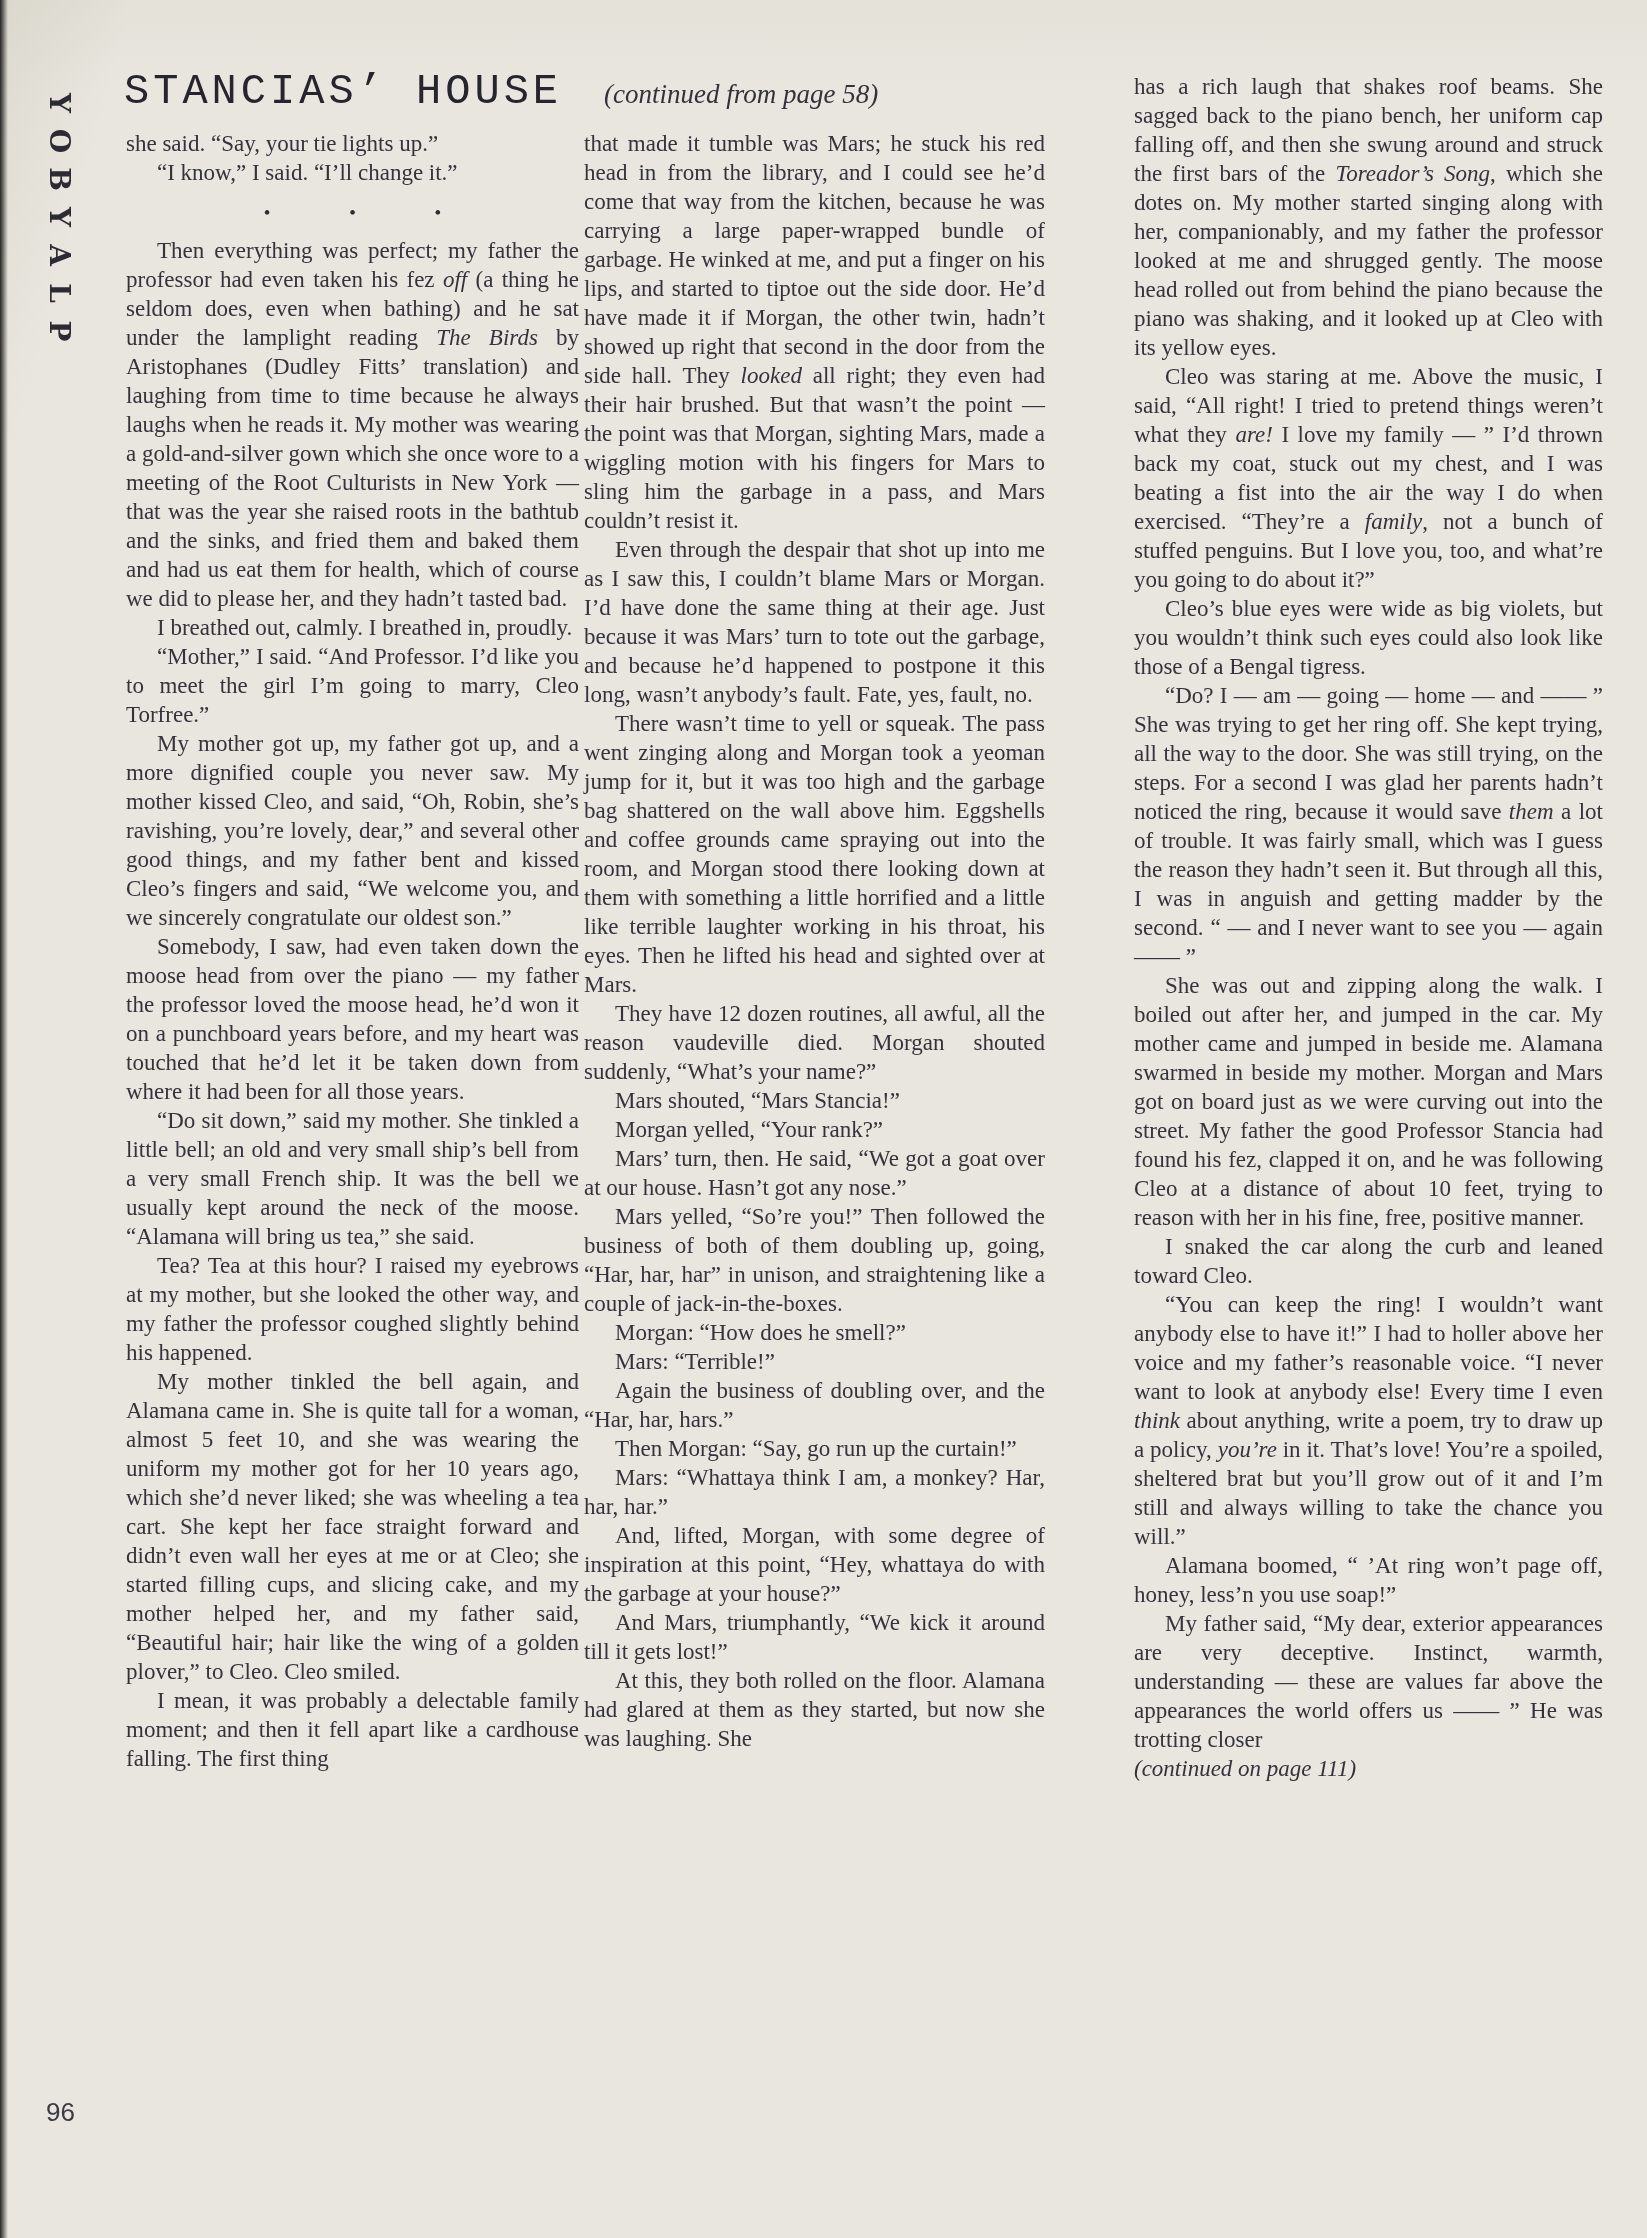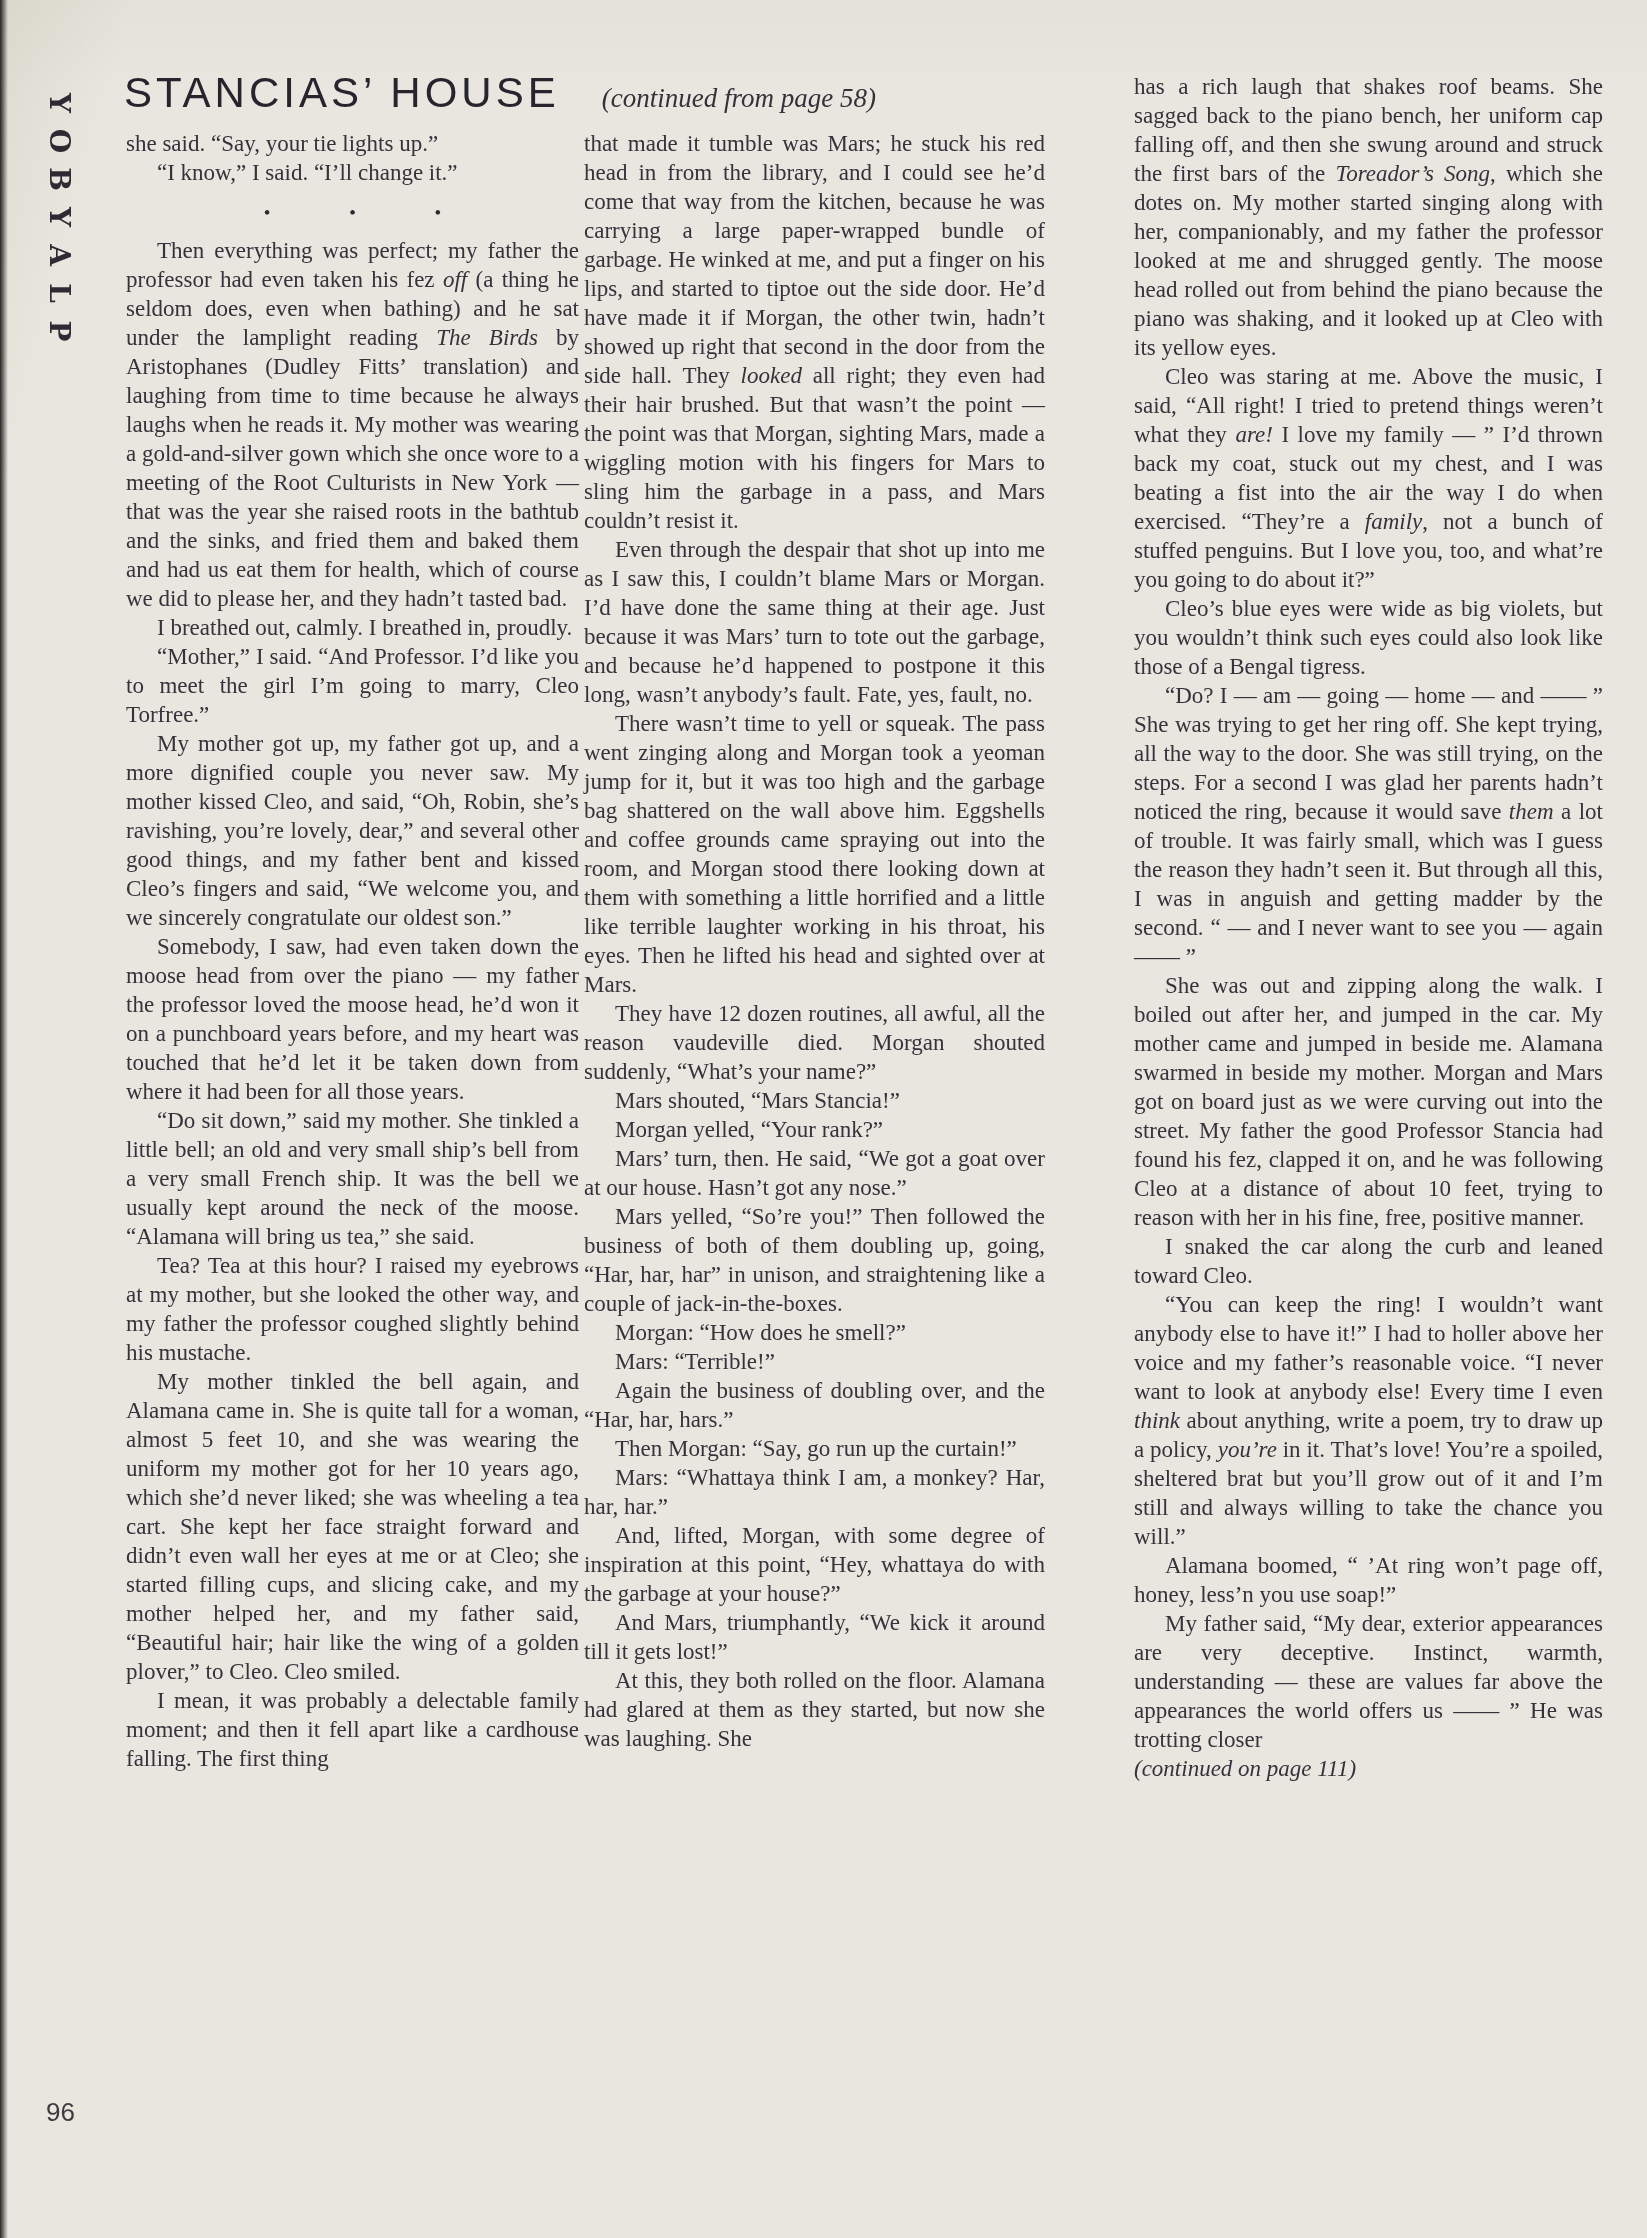--- a/index.html
+++ b/index.html
@@ -29,21 +29,21 @@
     text-align:center;
     color:#2c2b33;
     transform:rotate(90deg);
   }
   .header{
     position:absolute;left:124px;top:70px;
     display:flex;align-items:baseline;white-space:nowrap;
   }
   .title{
     margin:0;
-    font-family:Liberation Sans, sans-serif;
+    font-family:Liberation Mono, monospace;
     font-weight:400;
     font-size:42px;line-height:45px;
     letter-spacing:4px;
     color:#26252e;
   }
   .cont-note{
     font-size:27px;
     font-style:italic;
     margin-left:42px;
     color:#33323a;
@@ -99,21 +99,21 @@
   <div class="col" id="col-1">
       <p class="noindent"><span>she said. “Say, your tie lights up.”</span></p>
       <p><span>“I know,” I said. “I’ll change it.”</span></p>
       <p class="dots"><span>• • •</span></p>
       <p><span>Then everything was perfect; my father the professor had even taken his fez </span><span class="it">off</span><span> (a thing he seldom does, even when bathing) and he sat under the lamplight reading </span><span class="it">The Birds</span><span> by Aristophanes (Dudley Fitts’ translation) and laughing from time to time because he always laughs when he reads it. My mother was wearing a gold-and-silver gown which she once wore to a meeting of the Root Culturists in New York — that was the year she raised roots in the bathtub and the sinks, and fried them and baked them and had us eat them for health, which of course we did to please her, and they hadn’t tasted bad.</span></p>
       <p><span>I breathed out, calmly. I breathed in, proudly.</span></p>
       <p><span>“Mother,” I said. “And Professor. I’d like you to meet the girl I’m going to marry, Cleo Torfree.”</span></p>
       <p><span>My mother got up, my father got up, and a more dignified couple you never saw. My mother kissed Cleo, and said, “Oh, Robin, she’s ravishing, you’re lovely, dear,” and several other good things, and my father bent and kissed Cleo’s fingers and said, “We welcome you, and we sincerely congratulate our oldest son.”</span></p>
       <p><span>Somebody, I saw, had even taken down the moose head from over the piano — my father the professor loved the moose head, he’d won it on a punchboard years before, and my heart was touched that he’d let it be taken down from where it had been for all those years.</span></p>
       <p><span>“Do sit down,” said my mother. She tinkled a little bell; an old and very small ship’s bell from a very small French ship. It was the bell we usually kept around the neck of the moose. “Alamana will bring us tea,” she said.</span></p>
-      <p><span>Tea? Tea at this hour? I raised my eyebrows at my mother, but she looked the other way, and my father the professor coughed slightly behind his mustache.</span></p>
+      <p><span>Tea? Tea at this hour? I raised my eyebrows at my mother, but she looked the other way, and my father the professor coughed slightly behind his happened.</span></p>
       <p><span>My mother tinkled the bell again, and Alamana came in. She is quite tall for a woman, almost 5 feet 10, and she was wearing the uniform my mother got for her 10 years ago, which she’d never liked; she was wheeling a tea cart. She kept her face straight forward and didn’t even wall her eyes at me or at Cleo; she started filling cups, and slicing cake, and my mother helped her, and my father said, “Beautiful hair; hair like the wing of a golden plover,” to Cleo. Cleo smiled.</span></p>
       <p><span>I mean, it was probably a delectable family moment; and then it fell apart like a cardhouse falling. The first thing</span></p>
     </div>
   <div class="col" id="col-2">
       <p class="noindent"><span>that made it tumble was Mars; he stuck his red head in from the library, and I could see he’d come that way from the kitchen, because he was carrying a large paper-wrapped bundle of garbage. He winked at me, and put a finger on his lips, and started to tiptoe out the side door. He’d have made it if Morgan, the other twin, hadn’t showed up right that second in the door from the side hall. They </span><span class="it">looked</span><span> all right; they even had their hair brushed. But that wasn’t the point — the point was that Morgan, sighting Mars, made a wiggling motion with his fingers for Mars to sling him the garbage in a pass, and Mars couldn’t resist it.</span></p>
       <p><span>Even through the despair that shot up into me as I saw this, I couldn’t blame Mars or Morgan. I’d have done the same thing at their age. Just because it was Mars’ turn to tote out the garbage, and because he’d happened to postpone it this long, wasn’t anybody’s fault. Fate, yes, fault, no.</span></p>
       <p><span>There wasn’t time to yell or squeak. The pass went zinging along and Morgan took a yeoman jump for it, but it was too high and the garbage bag shattered on the wall above him. Eggshells and coffee grounds came spraying out into the room, and Morgan stood there looking down at them with something a little horrified and a little like terrible laughter working in his throat, his eyes. Then he lifted his head and sighted over at Mars.</span></p>
       <p><span>They have 12 dozen routines, all awful, all the reason vaudeville died. Morgan shouted suddenly, “What’s your name?”</span></p>
       <p><span>Mars shouted, “Mars Stancia!”</span></p>
       <p><span>Morgan yelled, “Your rank?”</span></p>

